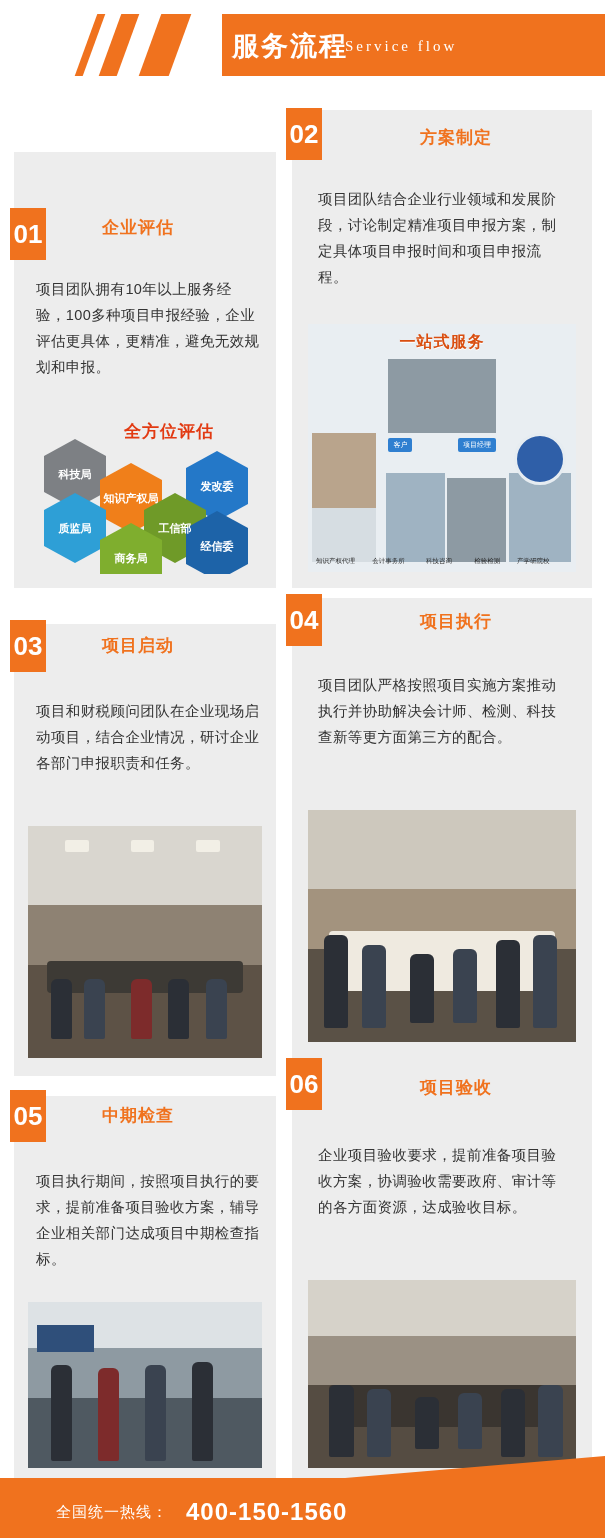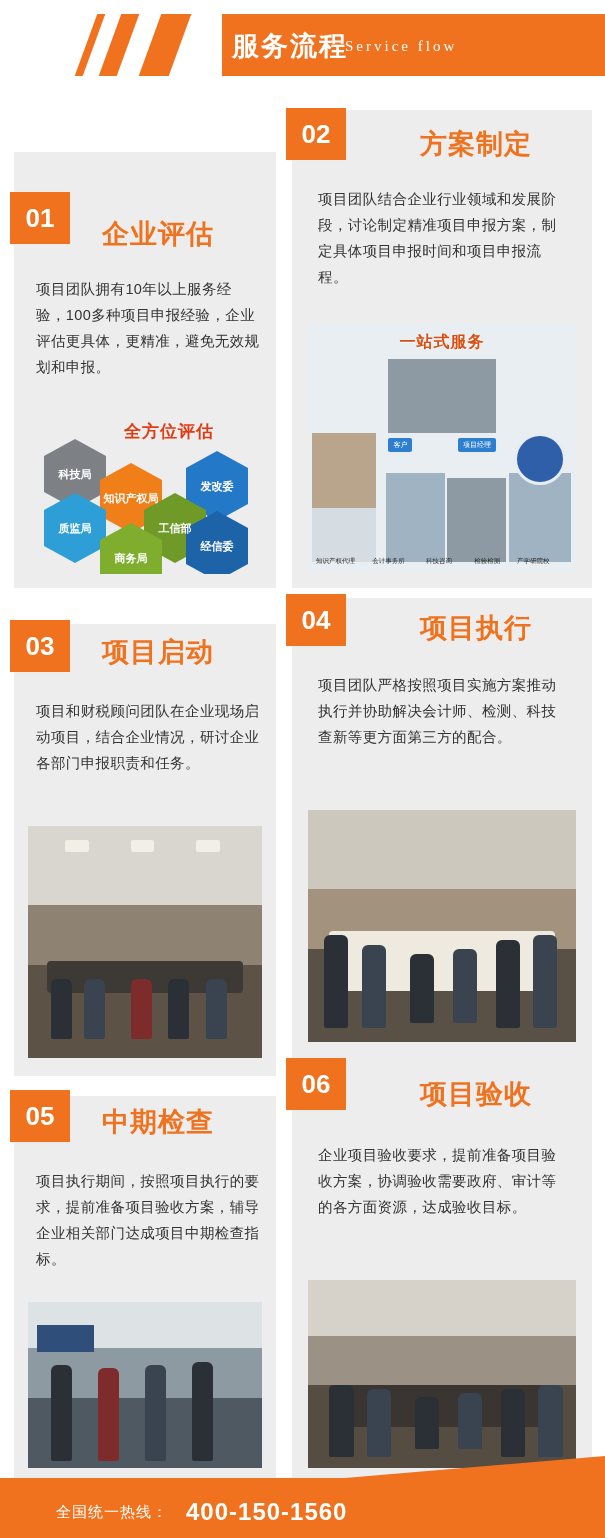--- a/index.html
+++ b/index.html
@@ -46,46 +46,46 @@
   .grid{position:absolute;left:0;top:96px;width:605px;}
 
   .card{
     position:absolute;
     background:#ededed;
   }
   .card-inner{position:relative;width:100%;height:100%;}
 
   .numbox{
     position:absolute;
-    width:60px;height:52px;
+    width:36px;height:52px;
     background:#f0721e;
     color:#fff;font-size:26px;font-weight:bold;
     display:flex;align-items:center;justify-content:center;
   }
   .card-title{
     position:absolute;
-    color:#f0721e;font-size:27px;font-weight:bold;letter-spacing:1px;
+    color:#f0721e;font-size:17px;font-weight:bold;letter-spacing:1px;
   }
   .card-text{
     position:absolute;
     color:#333333;
     font-size:14.5px;
     line-height:26px;
     letter-spacing:0.4px;
   }
   .photo{
     position:absolute;
     overflow:hidden;
     background:#f0abfc;
   }
 
   
   
   #card01{left:14px;top:56px;width:262px;height:436px;}
-  #card01 .numbox{left:-4px;top:40px;text-align:right;}
+  #card01 .numbox{left:-4px;top:56px;text-align:right;}
   #card01 .card-title{left:88px;top:64px;}
   #card01 .card-text{left:22px;top:124px;width:224px;}
   #card01 .photo{left:14px;top:262px;width:234px;height:160px;}
 
   
   #card02{left:292px;top:14px;width:300px;height:478px;}
   #card02 .numbox{left:-6px;top:-2px;}
   #card02 .card-title{left:128px;top:16px;}
   #card02 .card-text{left:26px;top:76px;width:246px;}
   #card02 .photo{left:16px;top:214px;width:268px;height:248px;}

